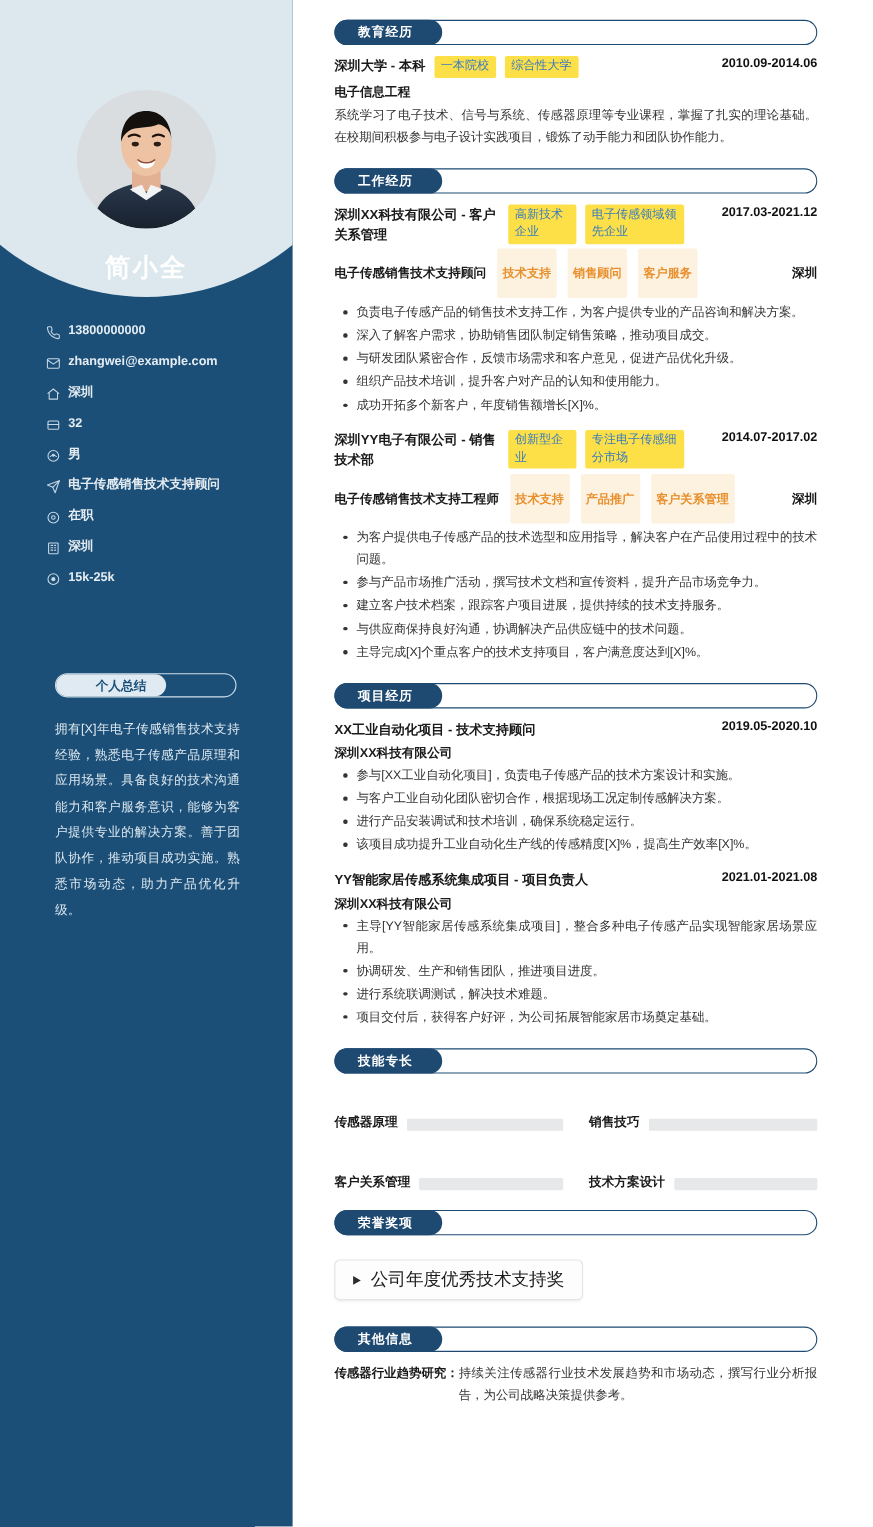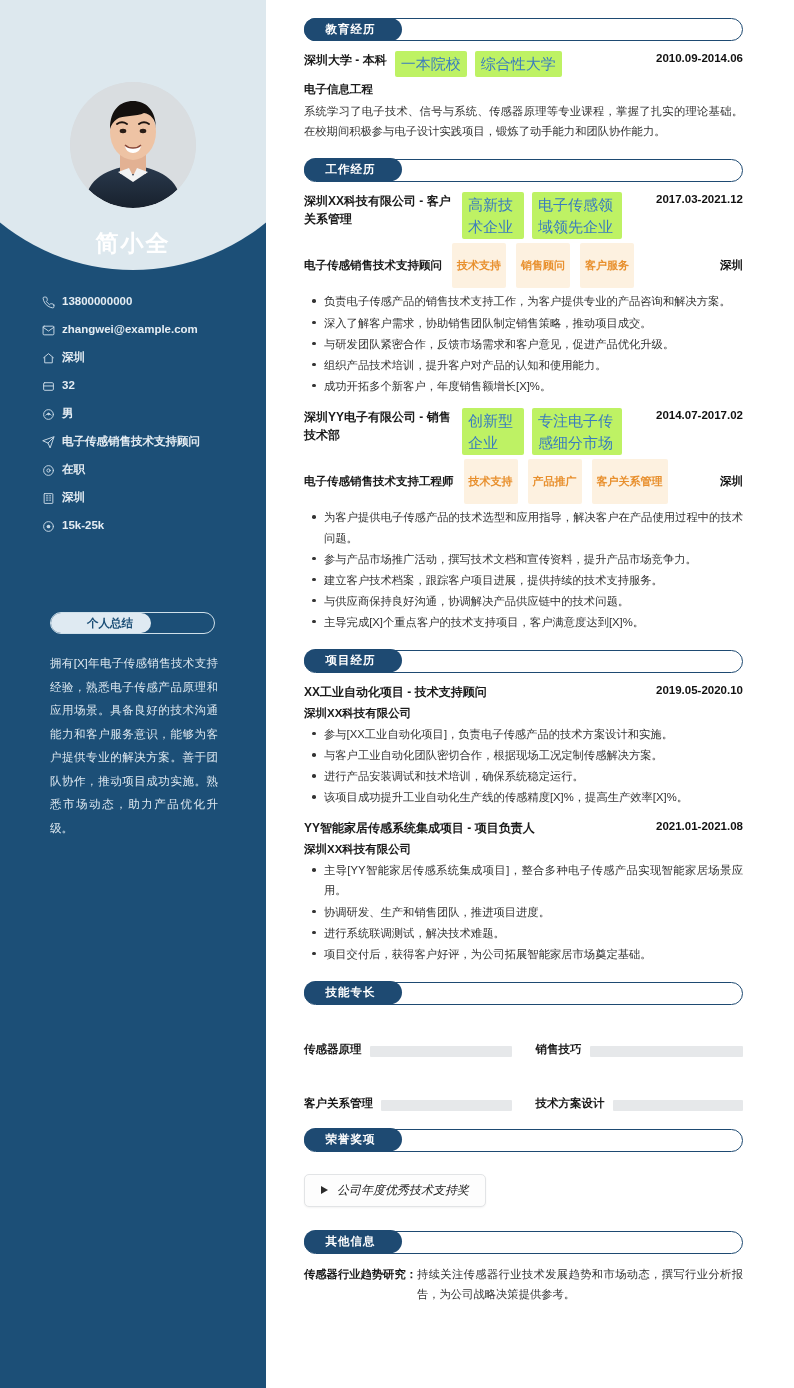--- a/index.html
+++ b/index.html
@@ -171,23 +171,23 @@
     margin-left: auto;
     font-size: 11.5px;
     font-weight: bold;
     color: #111;
     white-space: nowrap;
     padding-top: 1px;
   }
 
   .tag-blue {
     display: inline-block;
-    background: #bef264;
+    background: #fde047;
     color: #3a7bbf;
-    font-size: 15px;
+    font-size: 11px;
     padding: 2px 6px;
     border-radius: 2px;
     line-height: 1.45;
     white-space: normal;
   }
   .tag-blue.w1 { width: 62px; }
   .tag-blue.w2 { width: 90px; }
   .tag-orange {
     color: #e8902e;
     font-size: 11px;
@@ -293,21 +293,21 @@
     margin-bottom: 6px;
     background: #fdfdfd;
     box-shadow: 0 1px 2px rgba(0,0,0,0.05);
   }
   .honor-tri {
     width: 0; height: 0;
     border-left: 7px solid #2b2b2b;
     border-top: 4.5px solid transparent;
     border-bottom: 4.5px solid transparent;
   }
-  .honor-label { font-size: 12px; color: #1a1a1a; font-style: italic; }
+  .honor-label { font-size: 16px; color: #1a1a1a; }
 
   
   .other-row {
     display: flex;
     margin-top: 10px;
     font-size: 11.3px;
     line-height: 1.8;
   }
   .other-key {
     font-weight: bold;

